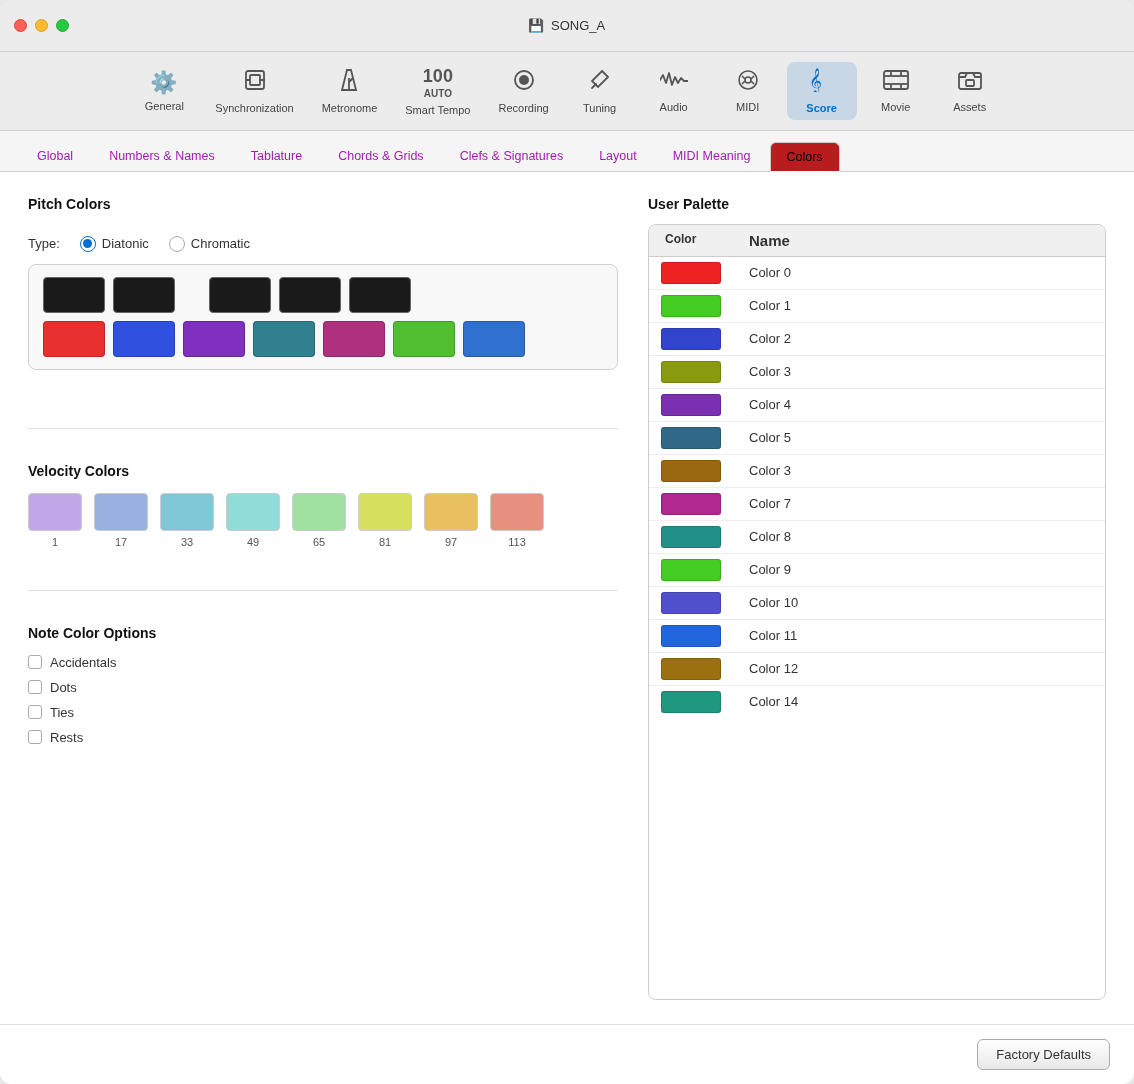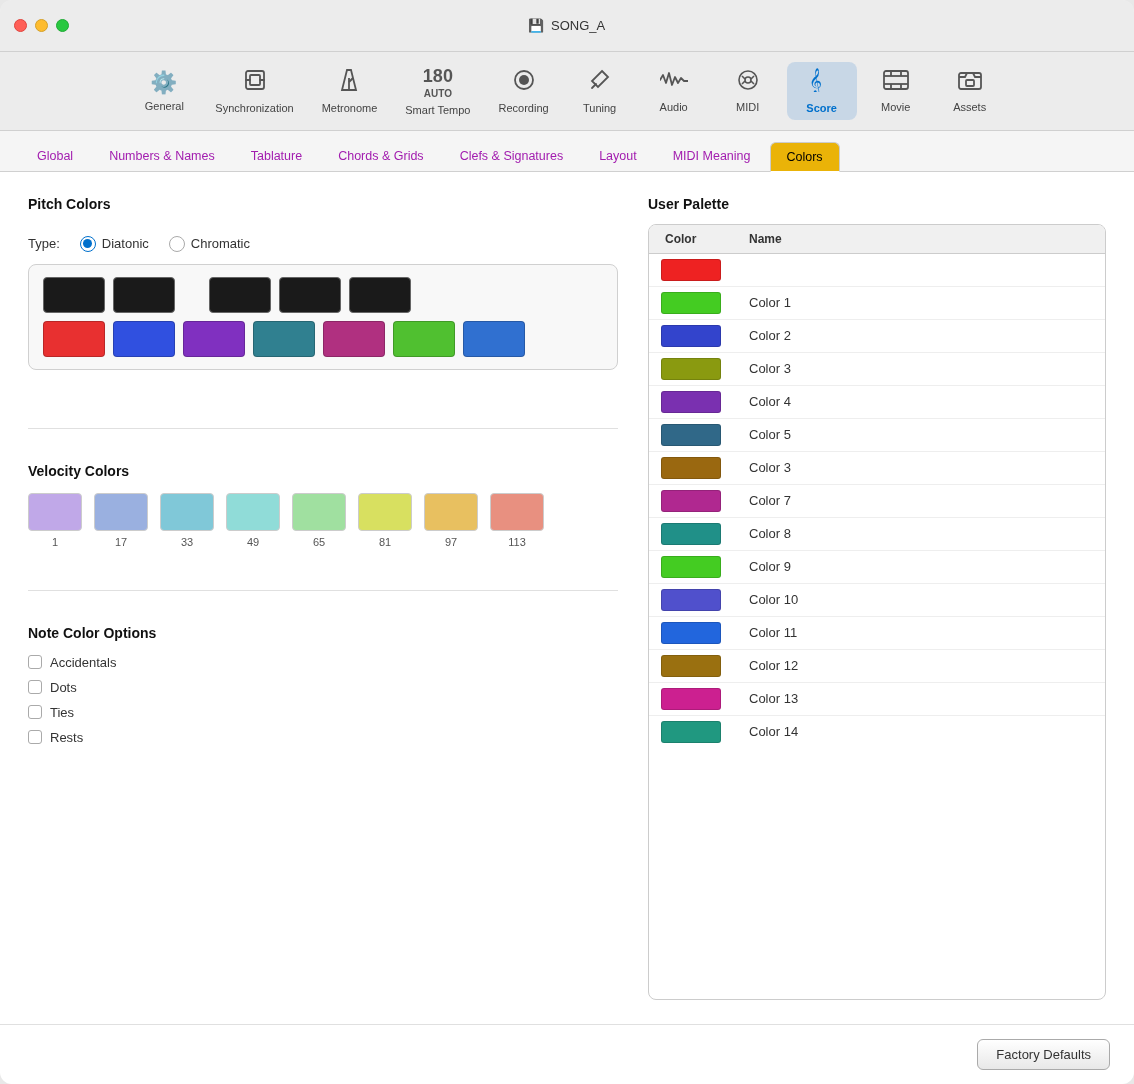--- a/index.html
+++ b/index.html
@@ -102,21 +102,21 @@
       font-size: 12.5px;
       color: #a21caf;
       cursor: pointer;
       border: 1px solid transparent;
       border-bottom: none;
       border-radius: 6px 6px 0 0;
       background: transparent;
       user-select: none;
     }
     .tab.active {
-      background: #eab308;
+      background: #b91c1c;
       border-color: #ccc;
       border-bottom: 1px solid white;
       color: #000;
       font-weight: 500;
       position: relative;
       bottom: -1px;
     }
     
     .content {
       flex: 1;
@@ -278,21 +278,21 @@
     }
     .palette-col-color {
       width: 100px;
       padding-left: 16px;
       font-size: 12px;
       font-weight: 600;
       color: #333;
     }
     .palette-col-name {
       flex: 1;
-      font-size: 12px;
+      font-size: 15px;
       font-weight: 600;
       color: #333;
     }
     .palette-row {
       display: flex;
       align-items: center;
       padding: 5px 0;
       border-bottom: 1px solid #eee;
       cursor: pointer;
     }
@@ -371,21 +371,21 @@
         <svg width="24" height="24" viewBox="0 0 24 24" fill="none" stroke="#555" stroke-width="1.8">
           <polygon points="5,22 19,22 14,2 10,2" stroke="#555" fill="none"></polygon>
           <line x1="12" y1="22" x2="12" y2="10"></line>
           <line x1="12" y1="14" x2="16" y2="10" stroke="#555" stroke-width="2"></line>
         </svg>
       </span>
       <span class="label">Metronome</span>
     </div>
     <div class="toolbar-item">
       <span class="icon" style="font-size:13px; font-weight:700; color:#555; line-height:1.2; text-align:center;">
-        <span style="font-size:18px; font-weight:700; display:block;">180</span>
+        <span style="font-size:18px; font-weight:700; display:block;">100</span>
         <span style="font-size:10px; display:block;">AUTO</span>
       </span>
       <span class="label">Smart Tempo</span>
     </div>
     <div class="toolbar-item">
       <span class="icon">
         <svg width="24" height="24" viewBox="0 0 24 24">
           <circle cx="12" cy="12" r="9" fill="none" stroke="#555" stroke-width="1.8"></circle>
           <circle cx="12" cy="12" r="5" fill="#555"></circle>
         </svg>
@@ -577,20 +577,21 @@
         <div class="palette-header">
           <div class="palette-col-color">Color</div>
           <div class="palette-col-name">Name</div>
         </div>
 
         <div id="palette-rows">
             <div class="palette-row">
       <div class="palette-swatch-cell">
         <div class="palette-swatch" style="background:#ee2222;"></div>
       </div>
+      <div class="palette-name-cell">Color 0</div>
     </div>
             <div class="palette-row">
       <div class="palette-swatch-cell">
         <div class="palette-swatch" style="background:#44cc22;"></div>
       </div>
       <div class="palette-name-cell">Color 1</div>
     </div>
             <div class="palette-row">
       <div class="palette-swatch-cell">
         <div class="palette-swatch" style="background:#3344cc;"></div>
@@ -649,26 +650,20 @@
       <div class="palette-swatch-cell">
         <div class="palette-swatch" style="background:#2266dd;"></div>
       </div>
       <div class="palette-name-cell">Color 11</div>
     </div>
             <div class="palette-row">
       <div class="palette-swatch-cell">
         <div class="palette-swatch" style="background:#9a7010;"></div>
       </div>
       <div class="palette-name-cell">Color 12</div>
-    </div>
-            <div class="palette-row">
-      <div class="palette-swatch-cell">
-        <div class="palette-swatch" style="background:#cc2090;"></div>
-      </div>
-      <div class="palette-name-cell">Color 13</div>
     </div>
             <div class="palette-row">
       <div class="palette-swatch-cell">
         <div class="palette-swatch" style="background:#209880;"></div>
       </div>
       <div class="palette-name-cell">Color 14</div>
     </div>
           </div>
       </div>
     </div>

